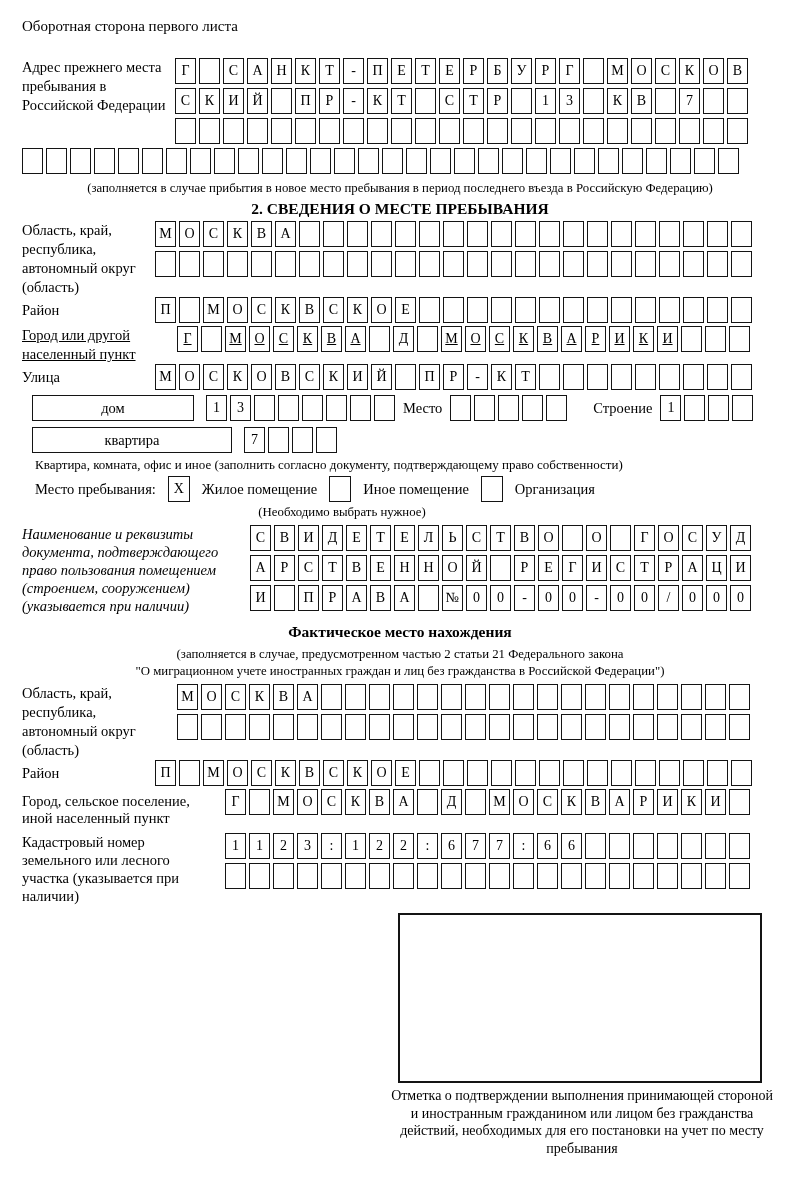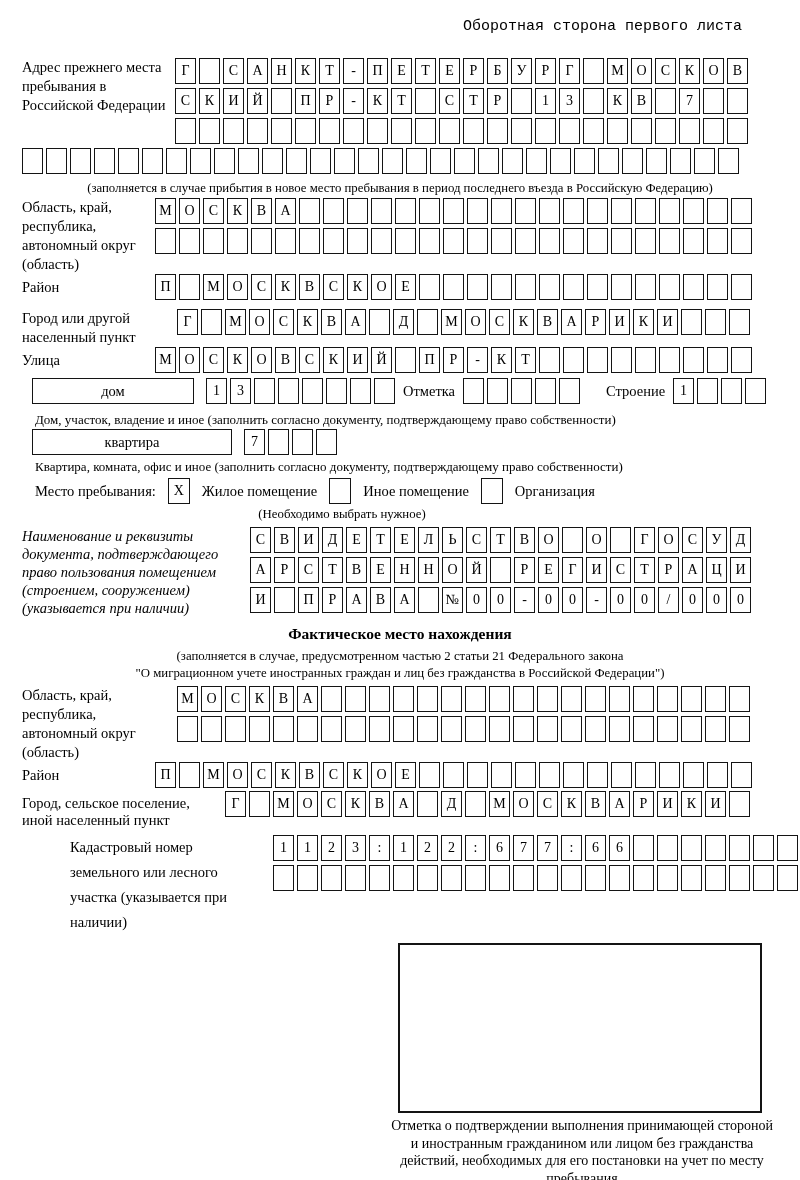--- a/index.html
+++ b/index.html
@@ -1,20 +1,20 @@
 <!DOCTYPE html>
 <html><head>
 <meta charset="utf-8">
 <style>
   * { margin:0; padding:0; box-sizing:border-box; }
   html,body { background:#ffffff; }
   body { font-family:"Liberation Serif", serif; color:#000; }
   .page { width:800px; height:1180px; background:#fff; padding:18px 0 0 22px; overflow:hidden; position:relative; }
 
-  .header-note { text-align:right; padding-right:58px; font-size:15px; height:18px;font-family:Liberation Mono, monospace; }
+  .header-note { padding-right:58px; font-size:15px; height:18px; }
 
   .frow { display:flex; align-items:flex-start; }
   .flabel { font-size:14.5px; line-height:19px; padding-right:8px; }
   .flabel.vc { line-height:26px; }
 
   .cellcol { display:flex; flex-direction:column; }
   .cellrow { display:flex; gap:3px; margin-bottom:4px; }
   .cellrow:last-child { margin-bottom:0; }
   .cell { flex:0 0 21px; width:21px; height:26px; border:1.6px solid #141414;
           display:flex; align-items:center; justify-content:center;
@@ -31,21 +31,21 @@
   
   .addr-block { margin-top:22px; }
   .addr-label { width:153px; }
   .fullrow { margin-top:4px; }
   .top-note { margin-top:4px; }
 
   .title2 { margin-top:2px; }
   .region-row { margin-top:2px; min-height:76px; }
   .region-label { width:133px; }
   .district-label { width:133px; }
-  .city-row { margin-top:9px; margin-bottom:-8px; }
+  .city-row { margin-top:3px; margin-bottom:-8px;text-decoration:underline; }
   .city-label { width:155px; }
   .street-label { width:133px; }
   .street-row { margin-top:8px; }
 
   .house-row { margin-top:5px; }
   .house-box { width:162px; margin-left:10px; }
   .house-cells { margin-left:12px; }
   .korpus-label { margin-left:8px; margin-right:8px; }
   .stroenie-label { margin-left:26px; margin-right:8px; }
   .left-note { margin-top:4px; margin-left:13px; font-size:13px; line-height:15px; }
@@ -63,21 +63,21 @@
 
   .fact-title { margin-top:6px; font-size:15px; }
   .fact-note { margin-top:4px; }
   .fact-note .note { line-height:17px; }
   .fact-region-row { margin-top:4px; min-height:76px; }
   .fact-region-label { width:155px; }
   .fact-district-label { width:133px; }
   .fact-city-row { margin-top:3px; margin-bottom:-8px; }
   .fact-city-label { width:203px; line-height:17px; padding-top:4px; }
   .cad-row { margin-top:14px; }
-  .cad-label { width:203px; line-height:25px;margin-left:48px; }
+  .cad-label { width:203px; line-height:18px; }
 
   .stamp-box { width:364px; height:170px; border:2px solid #141414; margin-left:376px; margin-top:8px; background:#fff; }
   .stamp-caption { width:388px; margin-left:366px; margin-top:4px; text-align:center;
                    font-size:14px; line-height:17.5px; }
 </style>
 </head>
 <body>
 
 <div class="page">
 
@@ -195,20 +195,23 @@
       <span class="cell"></span>
       <span class="cell"></span>
       <span class="cell"></span>
       <span class="cell"></span>
       <span class="cell"></span>
     </div>
   <div class="centerwrap top-note">
     <span class="note">(заполняется в случае прибытия в новое место пребывания в период последнего въезда в Российскую Федерацию)</span>
   </div>
 
+  <div class="centerwrap title2">
+    <span class="sec-title">2. СВЕДЕНИЯ О МЕСТЕ ПРЕБЫВАНИЯ</span>
+  </div>
 
   <div class="frow region-row">
     <div class="flabel region-label">Область, край, республика, автономный округ (область)</div>
     <div class="cellcol">
       <div class="cellrow">
           <span class="cell">М</span>
           <span class="cell">О</span>
           <span class="cell">С</span>
           <span class="cell">К</span>
           <span class="cell">В</span>
@@ -360,37 +363,36 @@
     <div class="cellrow house-cells">
         <span class="cell">1</span>
         <span class="cell">3</span>
         <span class="cell"></span>
         <span class="cell"></span>
         <span class="cell"></span>
         <span class="cell"></span>
         <span class="cell"></span>
         <span class="cell"></span>
       </div>
-    <div class="inline-label korpus-label">Отметка</div>
+    <div class="inline-label korpus-label">Место</div>
     <div class="cellrow">
         <span class="cell"></span>
         <span class="cell"></span>
         <span class="cell"></span>
         <span class="cell"></span>
         <span class="cell"></span>
       </div>
     <div class="inline-label stroenie-label">Строение</div>
     <div class="cellrow">
         <span class="cell">1</span>
         <span class="cell"></span>
         <span class="cell"></span>
         <span class="cell"></span>
       </div>
   </div>
-  <div class="note left-note">Дом, участок, владение и иное (заполнить согласно документу, подтверждающему право собственности)</div>
 
   <div class="frow apt-row">
     <div class="wide-box apt-box">квартира</div>
     <div class="cellrow apt-cells">
         <span class="cell">7</span>
         <span class="cell"></span>
         <span class="cell"></span>
         <span class="cell"></span>
       </div>
   </div>

